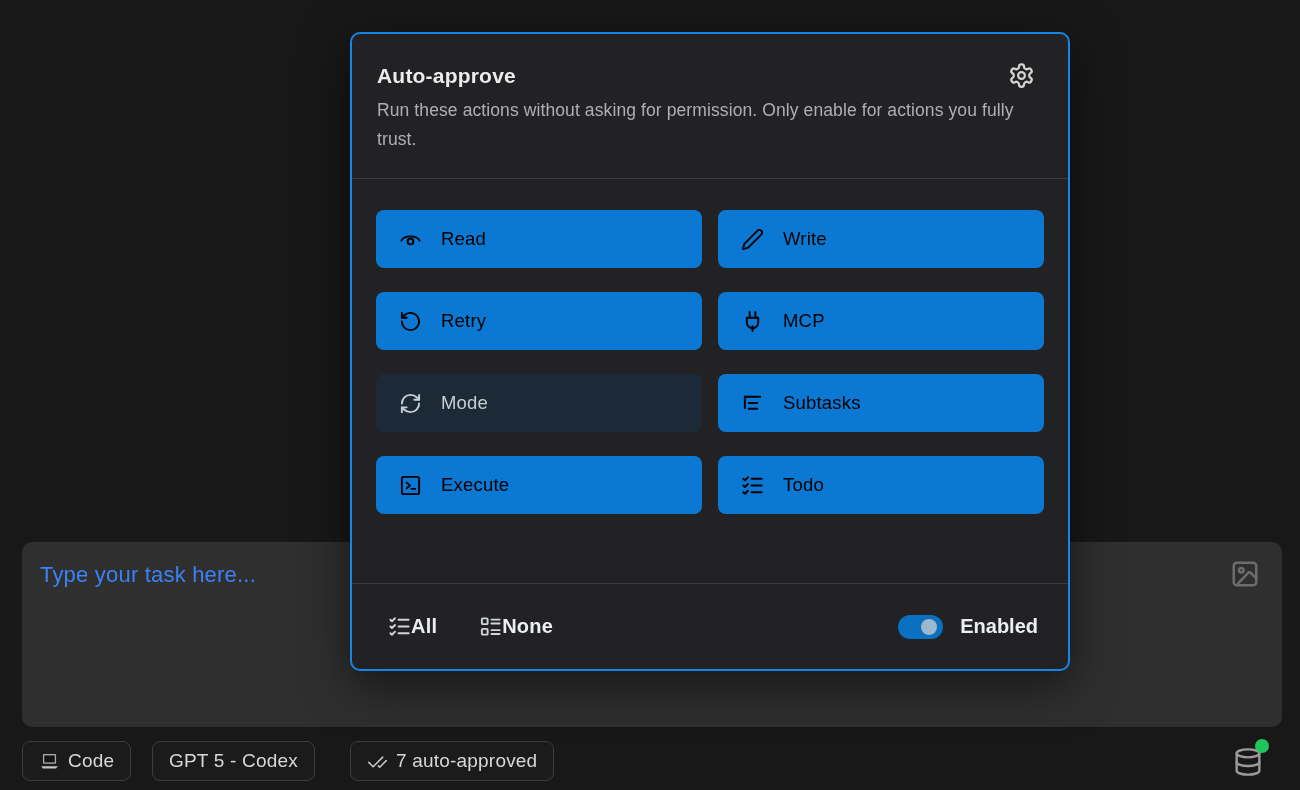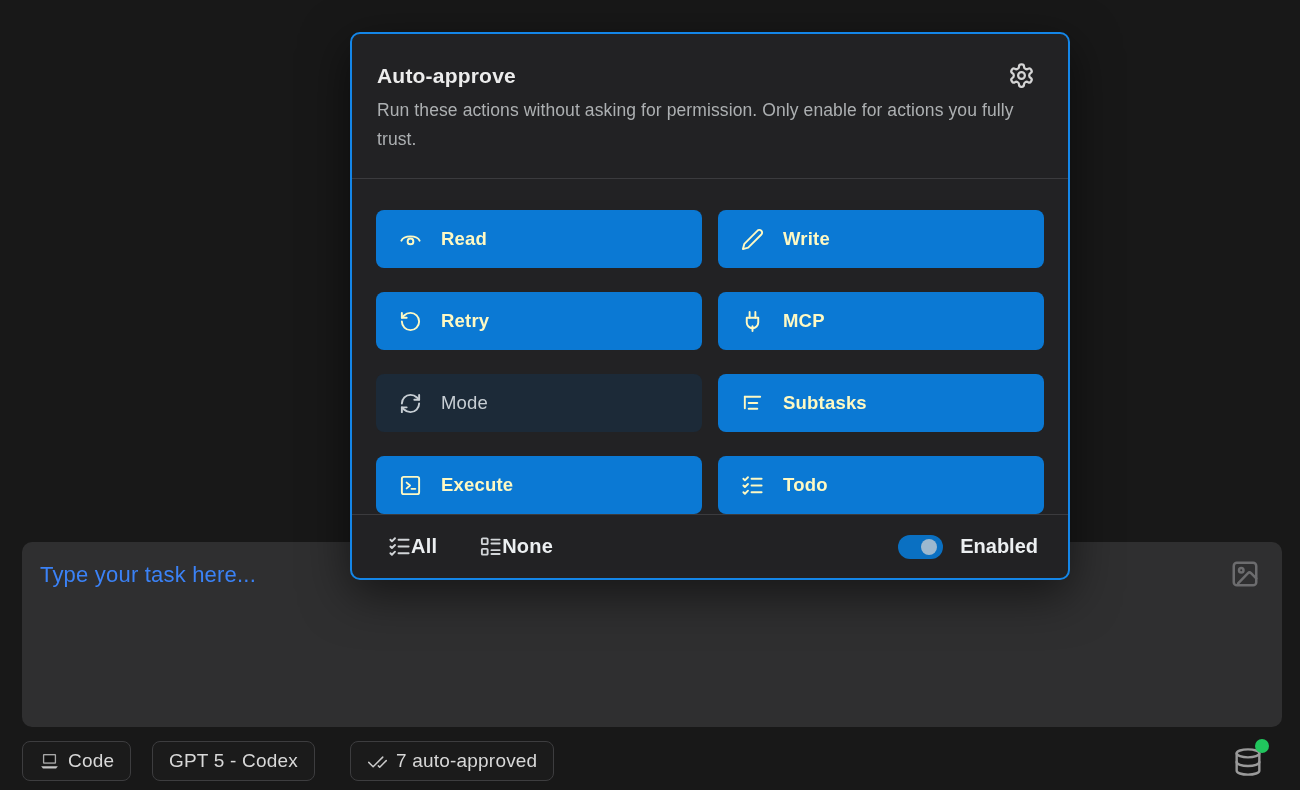--- a/index.html
+++ b/index.html
@@ -43,21 +43,21 @@
     width: 30px; height: 30px;
     color: #6c6c6e;
     background: none; border: none; cursor: pointer;
   }
   .composer-image-btn svg { width: 30px; height: 30px; }
 
   
   .modal {
     position: absolute;
     left: 350px; top: 32px;
-    width: 720px; height: 548px;
+    width: 720px; height: 639px;
     background: #222224;
     border: 2px solid var(--modal-border, #1486e8);
     border-radius: 10px;
     z-index: 10;
     box-shadow: 0 14px 48px rgba(0,0,0,.55);
     display: flex;
     flex-direction: column;
   }
   .modal-header {
     padding: 28px 30px 24px 25px;
@@ -107,21 +107,21 @@
     border: none;
     display: flex;
     align-items: center;
     gap: 19px;
     padding: 0 0 0 23px;
     font-family: inherit;
     font-size: 18.5px;
     cursor: pointer;
     letter-spacing: .2px;
   }
-  .tile.on { background: var(--accent, #0b79d4); color: #fef9c3; font-weight: bold; }
+  .tile.on { background: var(--accent, #0b79d4); color: #000000; }
   .tile.off { background: var(--inactive, #1c2a38); color: #c7ced4; }
   .tile-icon { width: 23px; height: 23px; flex: 0 0 auto; }
   .tile-icon svg { width: 23px; height: 23px; }
 
   
   .modal-footer {
     height: 86px;
     border-top: 1px solid #3b3b3e;
     display: flex;
     align-items: center;

